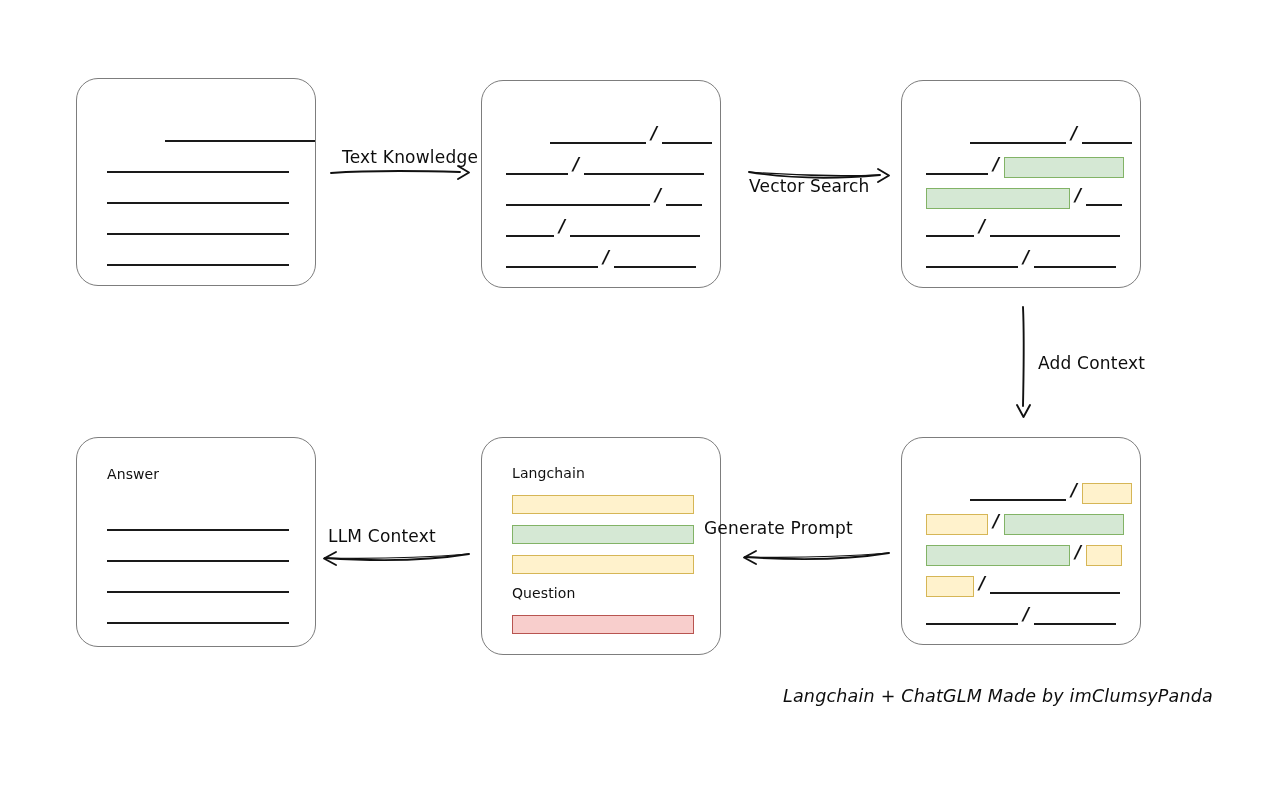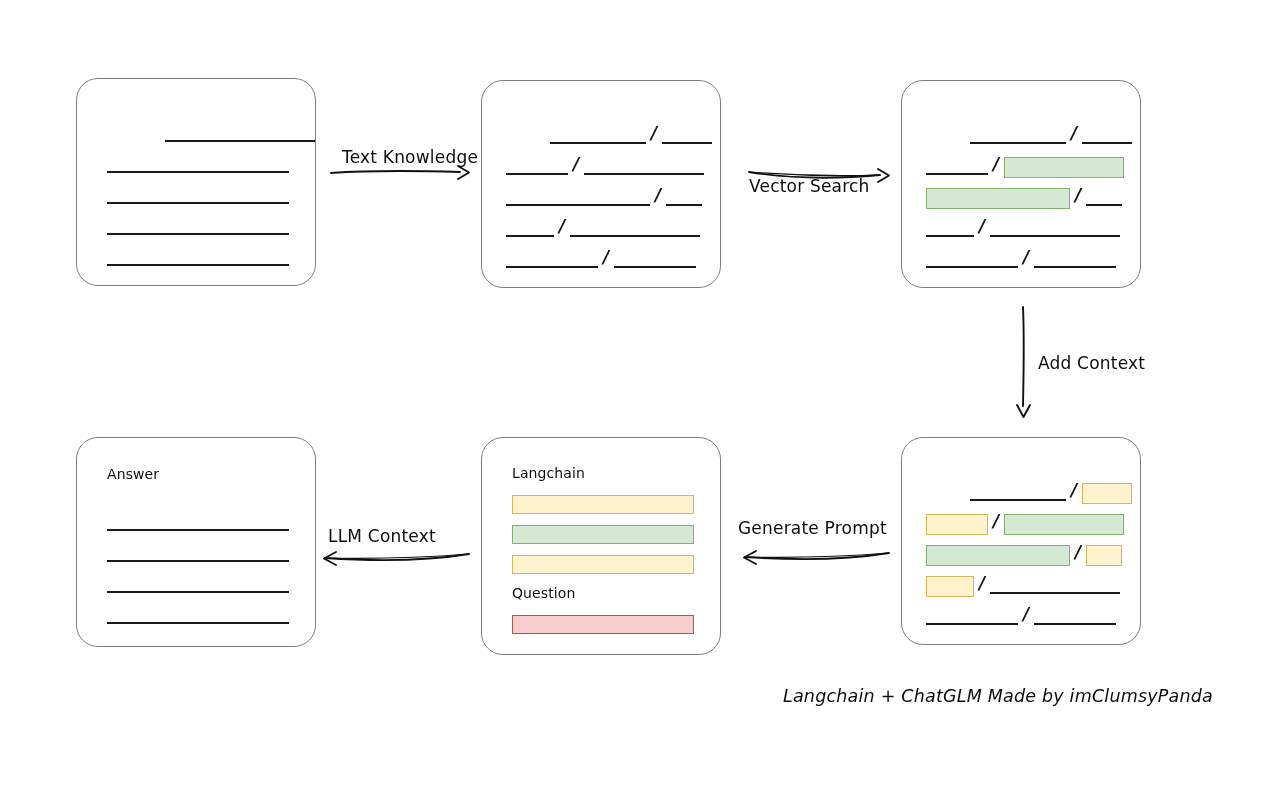--- a/index.html
+++ b/index.html
@@ -284,21 +284,21 @@
 </div>
 <div class="arrow-label" style="left:1038px; top:353px;">Add Context</div>
 
 <div class="arrow" style="left:740px; top:547px; width:150px; height:22px;">
   <svg width="150" height="22" viewBox="0 0 150 22">
     <path d="M149,6 C100,14 50,13 5,10" stroke="#111" stroke-width="1.8" fill="none" stroke-linecap="round"></path>
     <path d="M149,6 C98,10 48,11 5,10" stroke="#111" stroke-width="1.2" fill="none" stroke-linecap="round"></path>
     <path d="M16,4 L4,10.5 L16,17" stroke="#111" stroke-width="1.9" fill="none" stroke-linejoin="round" stroke-linecap="round"></path>
   </svg>
 </div>
-<div class="arrow-label" style="left:738px; top:518px;">Generate Prompt</div>
+<div class="arrow-label" style="left:704px; top:518px;">Generate Prompt</div>
 
 <div class="arrow" style="left:320px; top:548px; width:150px; height:22px;">
   <svg width="150" height="22" viewBox="0 0 150 22">
     <path d="M149,6 C100,14 50,13 5,10" stroke="#111" stroke-width="1.8" fill="none" stroke-linecap="round"></path>
     <path d="M149,6 C98,10 48,11 5,10" stroke="#111" stroke-width="1.2" fill="none" stroke-linecap="round"></path>
     <path d="M16,4 L4,10.5 L16,17" stroke="#111" stroke-width="1.9" fill="none" stroke-linejoin="round" stroke-linecap="round"></path>
   </svg>
 </div>
 <div class="arrow-label" style="left:328px; top:526px;">LLM Context</div>
 

